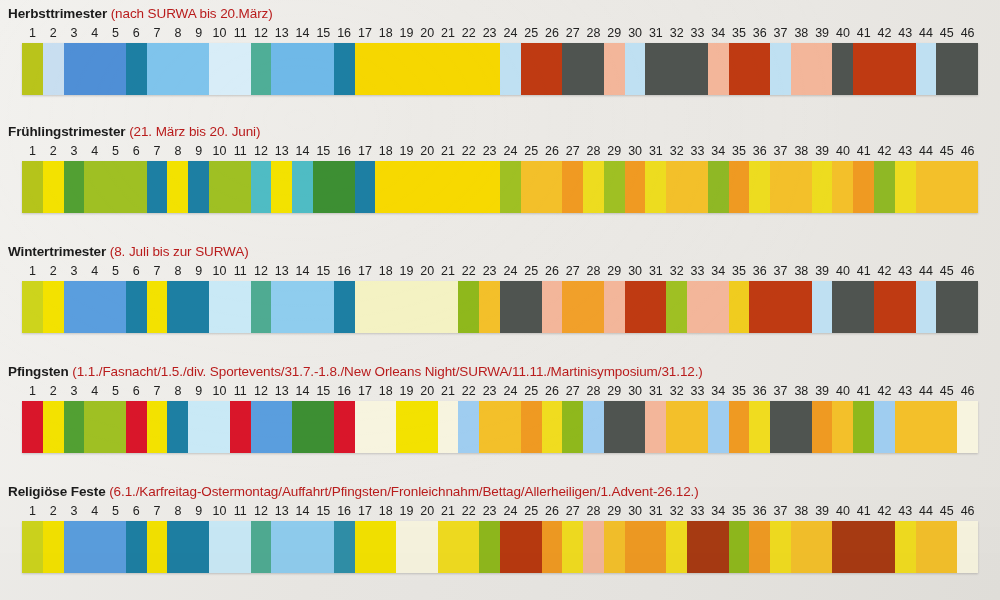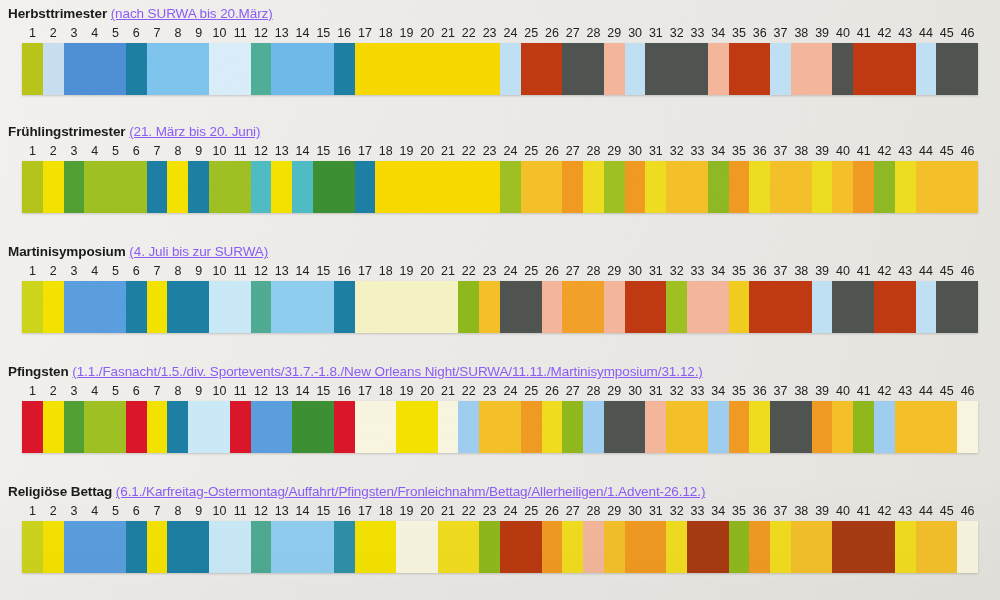--- a/index.html
+++ b/index.html
@@ -34,22 +34,21 @@
     white-space: nowrap;
     font-size: 13.5px;
     letter-spacing: -0.1px;
     color: #1b1b1b;
   }
   .sec-title .strong {
     font-weight: bold;
   }
   .sec-title .sub {
     font-weight: normal;
-    color: #8b5cf6;
-    text-decoration: underline;
+    color: #b91c1c;
   }
   .scale {
     position: absolute;
     left: 22px;
     top: 19px;
     width: 956px;
     height: 16px;
   }
   .tick {
     position: absolute;
@@ -290,22 +289,22 @@
         <div class="cell" style="background: rgb(143, 184, 37);"></div>
         <div class="cell" style="background: rgb(237, 220, 31);"></div>
         <div class="cell" style="background: rgb(243, 192, 42);"></div>
         <div class="cell" style="background: rgb(243, 192, 42);"></div>
         <div class="cell" style="background: rgb(243, 192, 42);"></div>
       </div>
   </div>
 
   <div class="section" id="sec2" style="top:244px;">
     <div class="sec-title">
-      <span class="strong">Martinisymposium</span>
-      <span class="sub">(4. Juli bis zur SURWA)</span>
+      <span class="strong">Wintertrimester</span>
+      <span class="sub">(8. Juli bis zur SURWA)</span>
     </div>
     <div class="scale">
         <span class="tick" style="left: 0px; width: 20.7826px;">1</span>
         <span class="tick" style="left: 20.7826px; width: 20.7826px;">2</span>
         <span class="tick" style="left: 41.5652px; width: 20.7826px;">3</span>
         <span class="tick" style="left: 62.3478px; width: 20.7826px;">4</span>
         <span class="tick" style="left: 83.1304px; width: 20.7826px;">5</span>
         <span class="tick" style="left: 103.913px; width: 20.7826px;">6</span>
         <span class="tick" style="left: 124.696px; width: 20.7826px;">7</span>
         <span class="tick" style="left: 145.478px; width: 20.7826px;">8</span>
@@ -496,21 +495,21 @@
         <div class="cell" style="background: rgb(159, 205, 240);"></div>
         <div class="cell" style="background: rgb(243, 192, 42);"></div>
         <div class="cell" style="background: rgb(243, 192, 42);"></div>
         <div class="cell" style="background: rgb(243, 192, 42);"></div>
         <div class="cell" style="background: rgb(247, 244, 223);"></div>
       </div>
   </div>
 
   <div class="section" id="sec4" style="top:484px;">
     <div class="sec-title">
-      <span class="strong">Religiöse Bettag</span>
+      <span class="strong">Religiöse Feste</span>
       <span class="sub">(6.1./Karfreitag-Ostermontag/Auffahrt/Pfingsten/Fronleichnahm/Bettag/Allerheiligen/1.Advent-26.12.)</span>
     </div>
     <div class="scale">
         <span class="tick" style="left: 0px; width: 20.7826px;">1</span>
         <span class="tick" style="left: 20.7826px; width: 20.7826px;">2</span>
         <span class="tick" style="left: 41.5652px; width: 20.7826px;">3</span>
         <span class="tick" style="left: 62.3478px; width: 20.7826px;">4</span>
         <span class="tick" style="left: 83.1304px; width: 20.7826px;">5</span>
         <span class="tick" style="left: 103.913px; width: 20.7826px;">6</span>
         <span class="tick" style="left: 124.696px; width: 20.7826px;">7</span>

